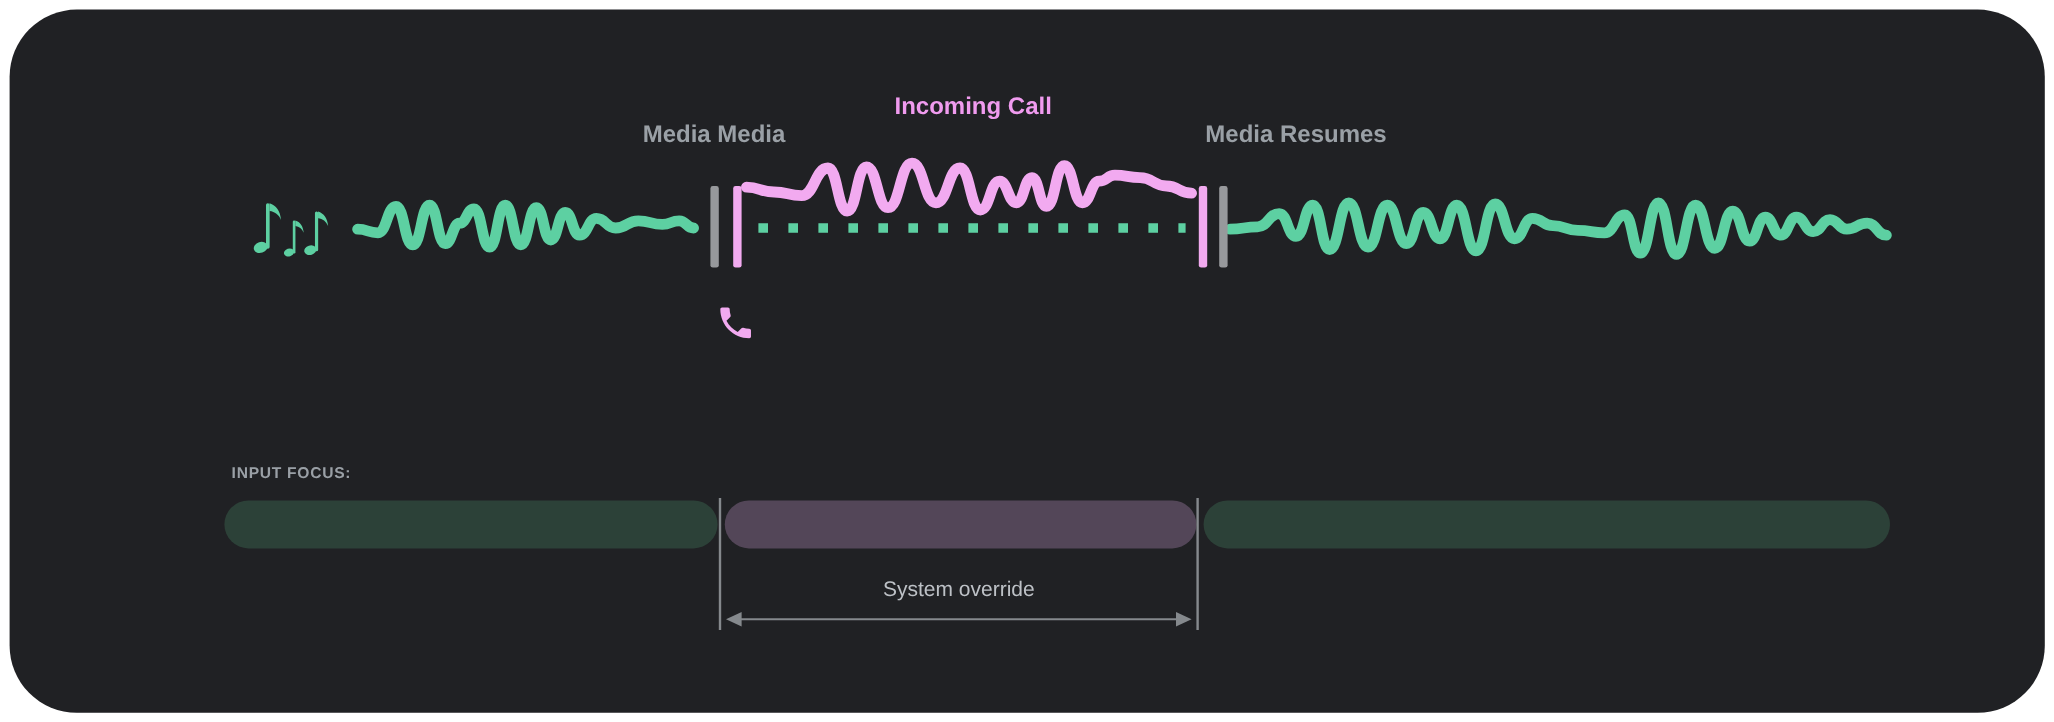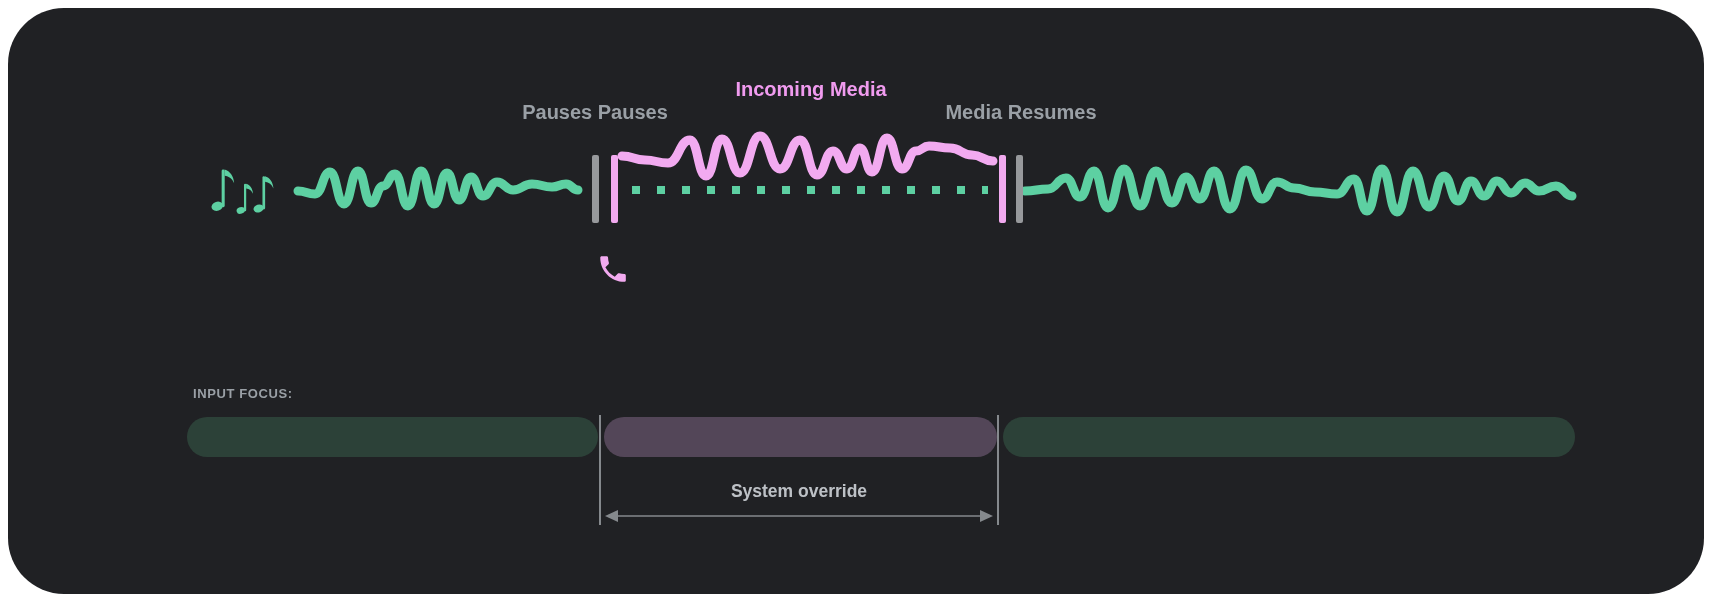--- a/index.html
+++ b/index.html
@@ -23,21 +23,21 @@
         background:var(--card-bg);border-radius:56px;}
   .overlay{position:absolute;left:0;top:0;width:1712px;height:602px;}
   svg.diagram{position:absolute;left:0;top:0;}
   .lbl{position:absolute;white-space:nowrap;}
   .lbl-pauses,.lbl-resumes{color:var(--label-gray);font-size:20px;font-weight:600;
         transform:translateX(-50%);}
   .lbl-incoming{color:var(--call-pink-label);font-size:20px;font-weight:600;
         transform:translateX(-50%);}
   .lbl-input-focus{color:var(--label-gray);font-size:13px;font-weight:700;
         letter-spacing:0.6px;}
-  .lbl-override{color:var(--annotation-gray);font-size:17.5px;font-weight:700;
+  .lbl-override{color:var(--annotation-gray);font-size:17.5px;font-weight:400;
         transform:translateX(-50%);text-align:center;}
   .focus-bar{position:absolute;top:417px;height:40px;border-radius:20px;
         display:flex;align-items:center;}
   .focus-bar.media{background:var(--media-green-dim);}
   .focus-bar.call{background:var(--call-purple-dim);}
   .vline{position:absolute;top:415px;width:1.5px;height:110px;background:var(--arrow-gray);}
   .wave{fill:none;stroke:var(--media-green);stroke-width:9;stroke-linecap:round;}
   .wave-pink{fill:none;stroke:var(--call-pink);stroke-width:9;stroke-linecap:round;}
   .dotted{fill:none;stroke:var(--media-green);stroke-width:8;stroke-dasharray:8 17;}
   .bar-gray{fill:var(--marker-gray);}
@@ -89,23 +89,23 @@
 
       <use href="#notes3" class="icon-green" transform="translate(206,426) scale(0.38)"></use>
       <use href="#call" class="icon-pink" transform="translate(619,428) scale(0.82)"></use>
       <use href="#notes3" class="icon-green" transform="translate(1021,426) scale(0.38)"></use>
 
       <line class="arrow" x1="617" y1="516" x2="981" y2="516"></line>
       <polygon class="arrowhead" points="605,516 618,510 618,522"></polygon>
       <polygon class="arrowhead" points="993,516 980,510 980,522"></polygon>
     </svg>
 
-    <div class="lbl lbl-pauses" style="left:595px;top:101px">Pauses Pauses</div>
-    <div class="lbl lbl-incoming" style="left:811px;top:78px">Incoming Media</div>
-    <div class="lbl lbl-resumes" style="left:1021px;top:101px">Media Resumes</div>
+    <div class="lbl lbl-pauses" style="left:595px;top:101px">Media Media</div>
+    <div class="lbl lbl-incoming" style="left:811px;top:78px">Incoming Call</div>
+    <div class="lbl lbl-resumes" style="left:1080px;top:101px">Media Resumes</div>
 
     <div class="lbl lbl-input-focus" style="left:193px;top:386px">INPUT FOCUS:</div>
 
     <div class="focus-bar media" style="left:187px;width:411px"></div>
     <div class="focus-bar call" style="left:604px;width:393px"></div>
     <div class="focus-bar media" style="left:1003px;width:572px"></div>
 
     <div class="vline" style="left:599px"></div>
     <div class="vline" style="left:997px"></div>
 

